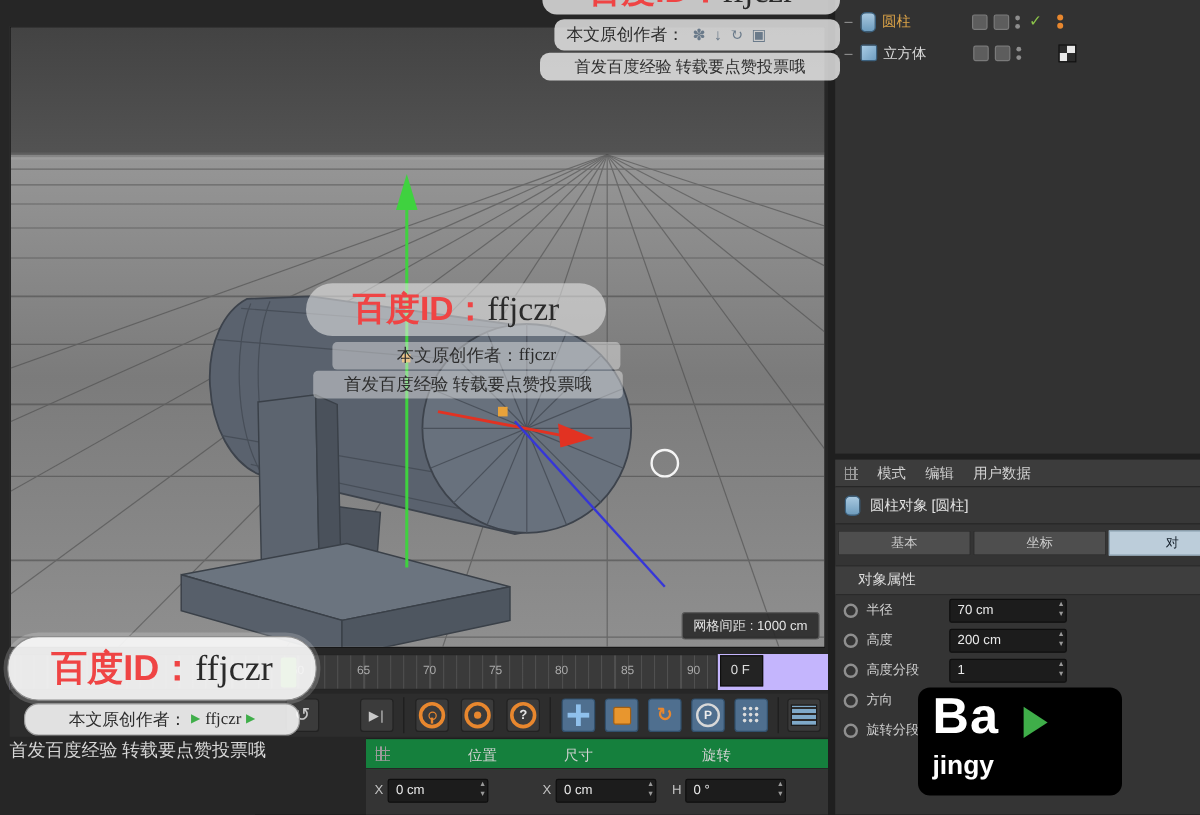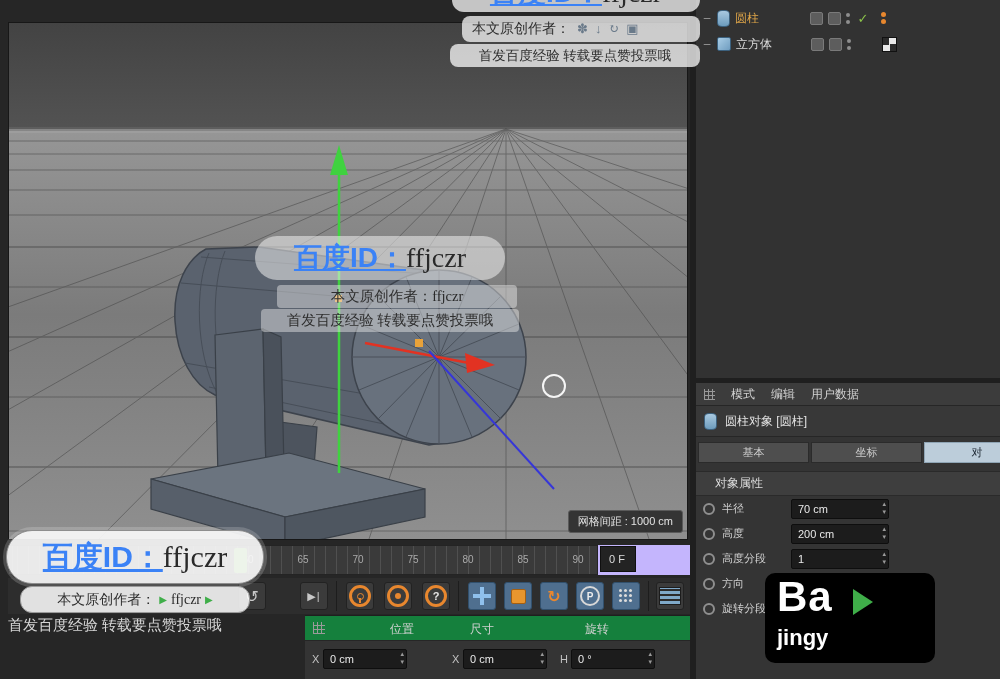--- a/index.html
+++ b/index.html
@@ -114,21 +114,21 @@
   .chead{position:absolute;top:5px;transform:translateX(-50%);font-size:12px;color:#d2d2d2;}
   .coord-row{position:relative;height:38px;}
   .axis{position:absolute;top:12px;font-size:11px;color:#c2c2c2;}
   .cinput{position:absolute;top:8px;width:84px;height:20px;background:#1c1c1c;border:1px solid #0e0e0e;
           border-radius:2px;color:#e9e9e9;font-size:11px;display:flex;align-items:center;
           padding:0 14px 0 6px;box-sizing:border-box;}
 
   
   .wm{position:absolute;z-index:50;font-family:"Liberation Serif","DejaVu Serif",serif;color:#2e2e2e;}
   .wmbox{background:rgba(242,242,242,.78);border-radius:8px;}
-  .idlabel{font-family:"Liberation Sans","DejaVu Sans",sans-serif;font-weight:800;color:#3b82f6;text-decoration:underline;}
+  .idlabel{font-family:"Liberation Sans","DejaVu Sans",sans-serif;font-weight:800;color:#ef4444;}
   .idvalue{font-family:"Liberation Serif","DejaVu Serif",serif;color:#2a2a2a;}
   .wm-top-big{left:452px;top:-34px;width:248px;height:46px;display:flex;align-items:flex-end;
               justify-content:center;overflow:hidden;font-size:28px;border-radius:12px;}
   .wm-top-author{left:462px;top:16px;width:238px;height:26px;display:flex;align-items:center;gap:7px;
                  padding:0 10px;font-size:14px;box-sizing:border-box;}
   .share-ico{color:#6a7a8a;font-size:13px;}
   .wm-top-footer{left:450px;top:44px;width:250px;height:23px;display:flex;align-items:center;
                  justify-content:center;font-size:13.5px;}
   .wm-mid-big{left:255px;top:236px;width:250px;height:44px;display:flex;align-items:center;
               justify-content:center;font-size:28px;border-radius:22px;background:rgba(238,238,238,.55);}

